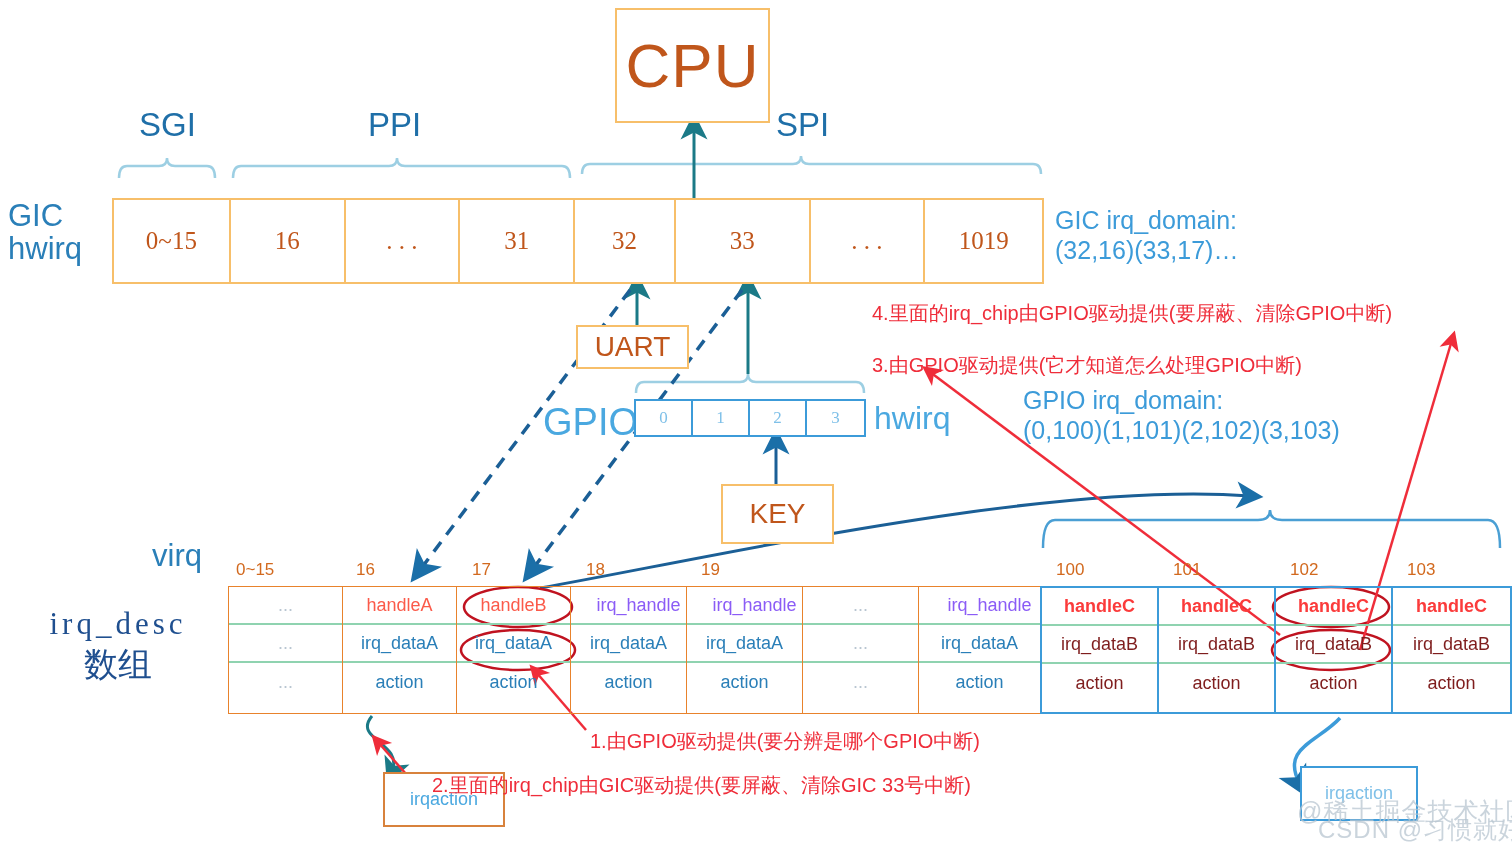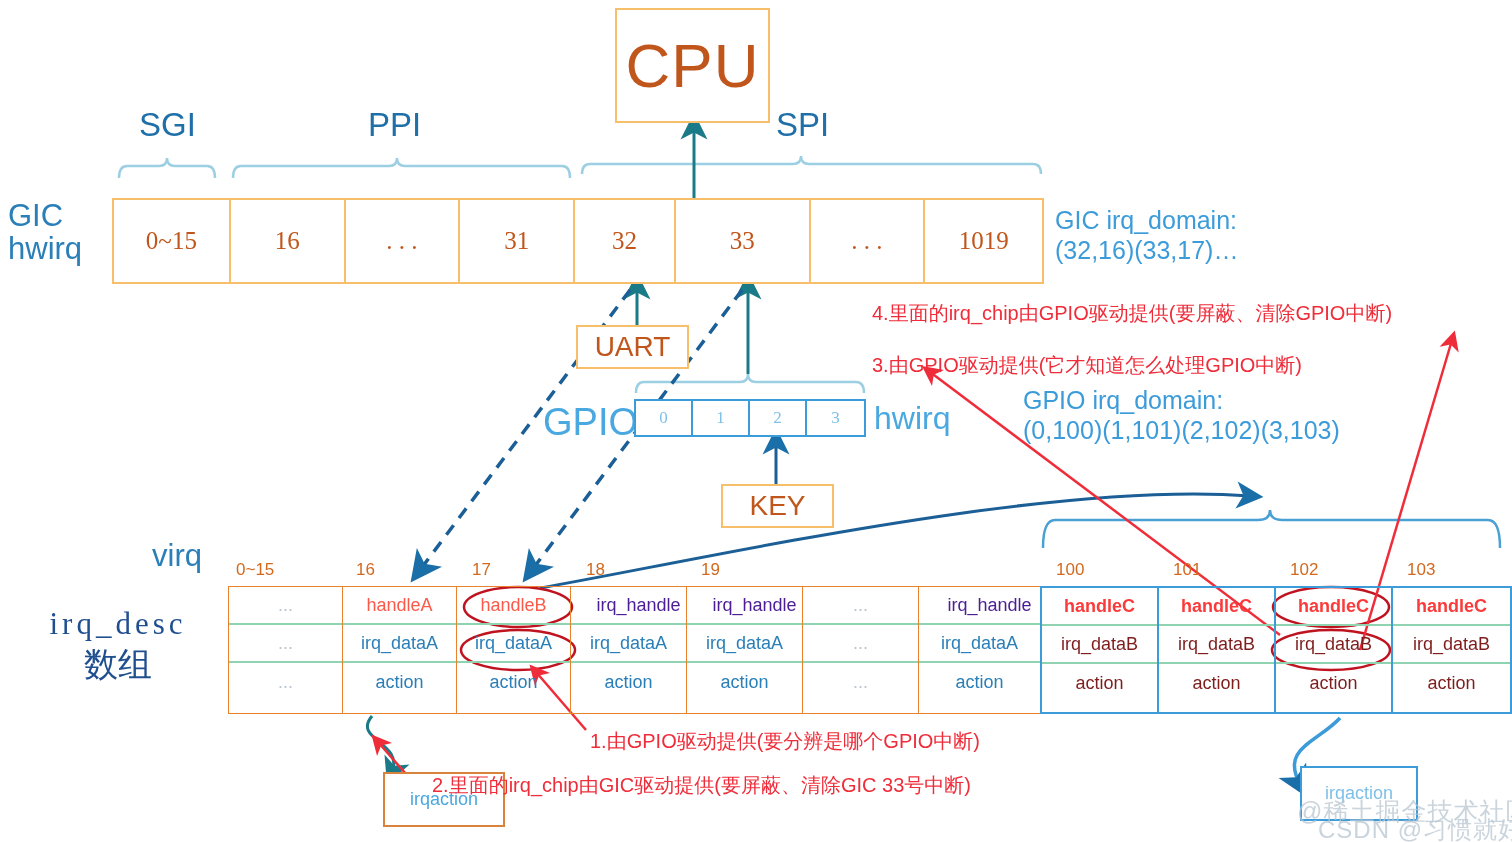--- a/index.html
+++ b/index.html
@@ -41,21 +41,21 @@
   #desc-table .col{display:flex;flex-direction:column;box-sizing:border-box;}
   #desc-table .col.og{border:1px solid #e8822c;border-right:none;}
   #desc-table .col.og:last-of-type{border-right:1px solid #e8822c;}
   #desc-table .col.bl{border:2px solid #3c9bd9;border-right:none;}
   #desc-table .col.bl.lastblue{border-right:2px solid #3c9bd9;}
   #desc-table .cellrow{height:38px;display:flex;align-items:center;justify-content:center;
         font-size:18px;box-sizing:border-box;}
   #desc-table .cellrow.r1{border-bottom:2px solid #8fd3b0;}
   #desc-table .cellrow.r2{border-bottom:2px solid #8fd3b0;}
   .c-handleA{color:#fb5a4a;}
-  .c-handle{color:#4c1d95;padding-left:20px;}
+  .c-handle{color:#8b5cf6;padding-left:20px;}
   .c-handleC{color:#fb3b3b;font-weight:bold;font-size:19px;}
   .c-data{color:#2a7fb8;}
   .c-dataB{color:#7f1d1d;}
   .c-action{color:#2a7fb8;}
   .c-dots{color:#b9c6d1;font-size:16px;}
 
   .vnum{position:absolute;color:#d2691e;font-size:17px;}
 
   
   .red-note{color:#ef2d3a;font-size:20px;white-space:nowrap;}
@@ -180,21 +180,21 @@
     <div class="cell" style="width:58px;">3</div>
   </div>
 
   <div class="abs" style="left:874px;top:400px;color:#4aa8e0;font-size:32px;">
     <span>hwirq</span>
   </div>
 
   <div class="abs domain-note" style="left:1023px;top:386px;">GPIO irq_domain:
 (0,100)(1,101)(2,102)(3,103)</div>
 
-  <div class="abs obox" style="left:721px;top:484px;width:113px;height:44px;">
+  <div class="abs obox" style="left:721px;top:484px;width:113px;height:60px;">
     <span class="orange-txt" style="font-size:28px;">KEY</span>
   </div>
 
   <div class="abs" style="left:152px;top:538px;color:#2a7fb8;font-size:31px;">
     <span>virq</span>
   </div>
 
   <div class="abs" style="left:14px;top:605px;color:#1f4f8f;font-size:31px;line-height:1.25;text-align:center;width:208px;
               font-family:'Liberation Serif','DejaVu Serif',serif;">
     <div style="letter-spacing:4px;">irq_desc</div>

